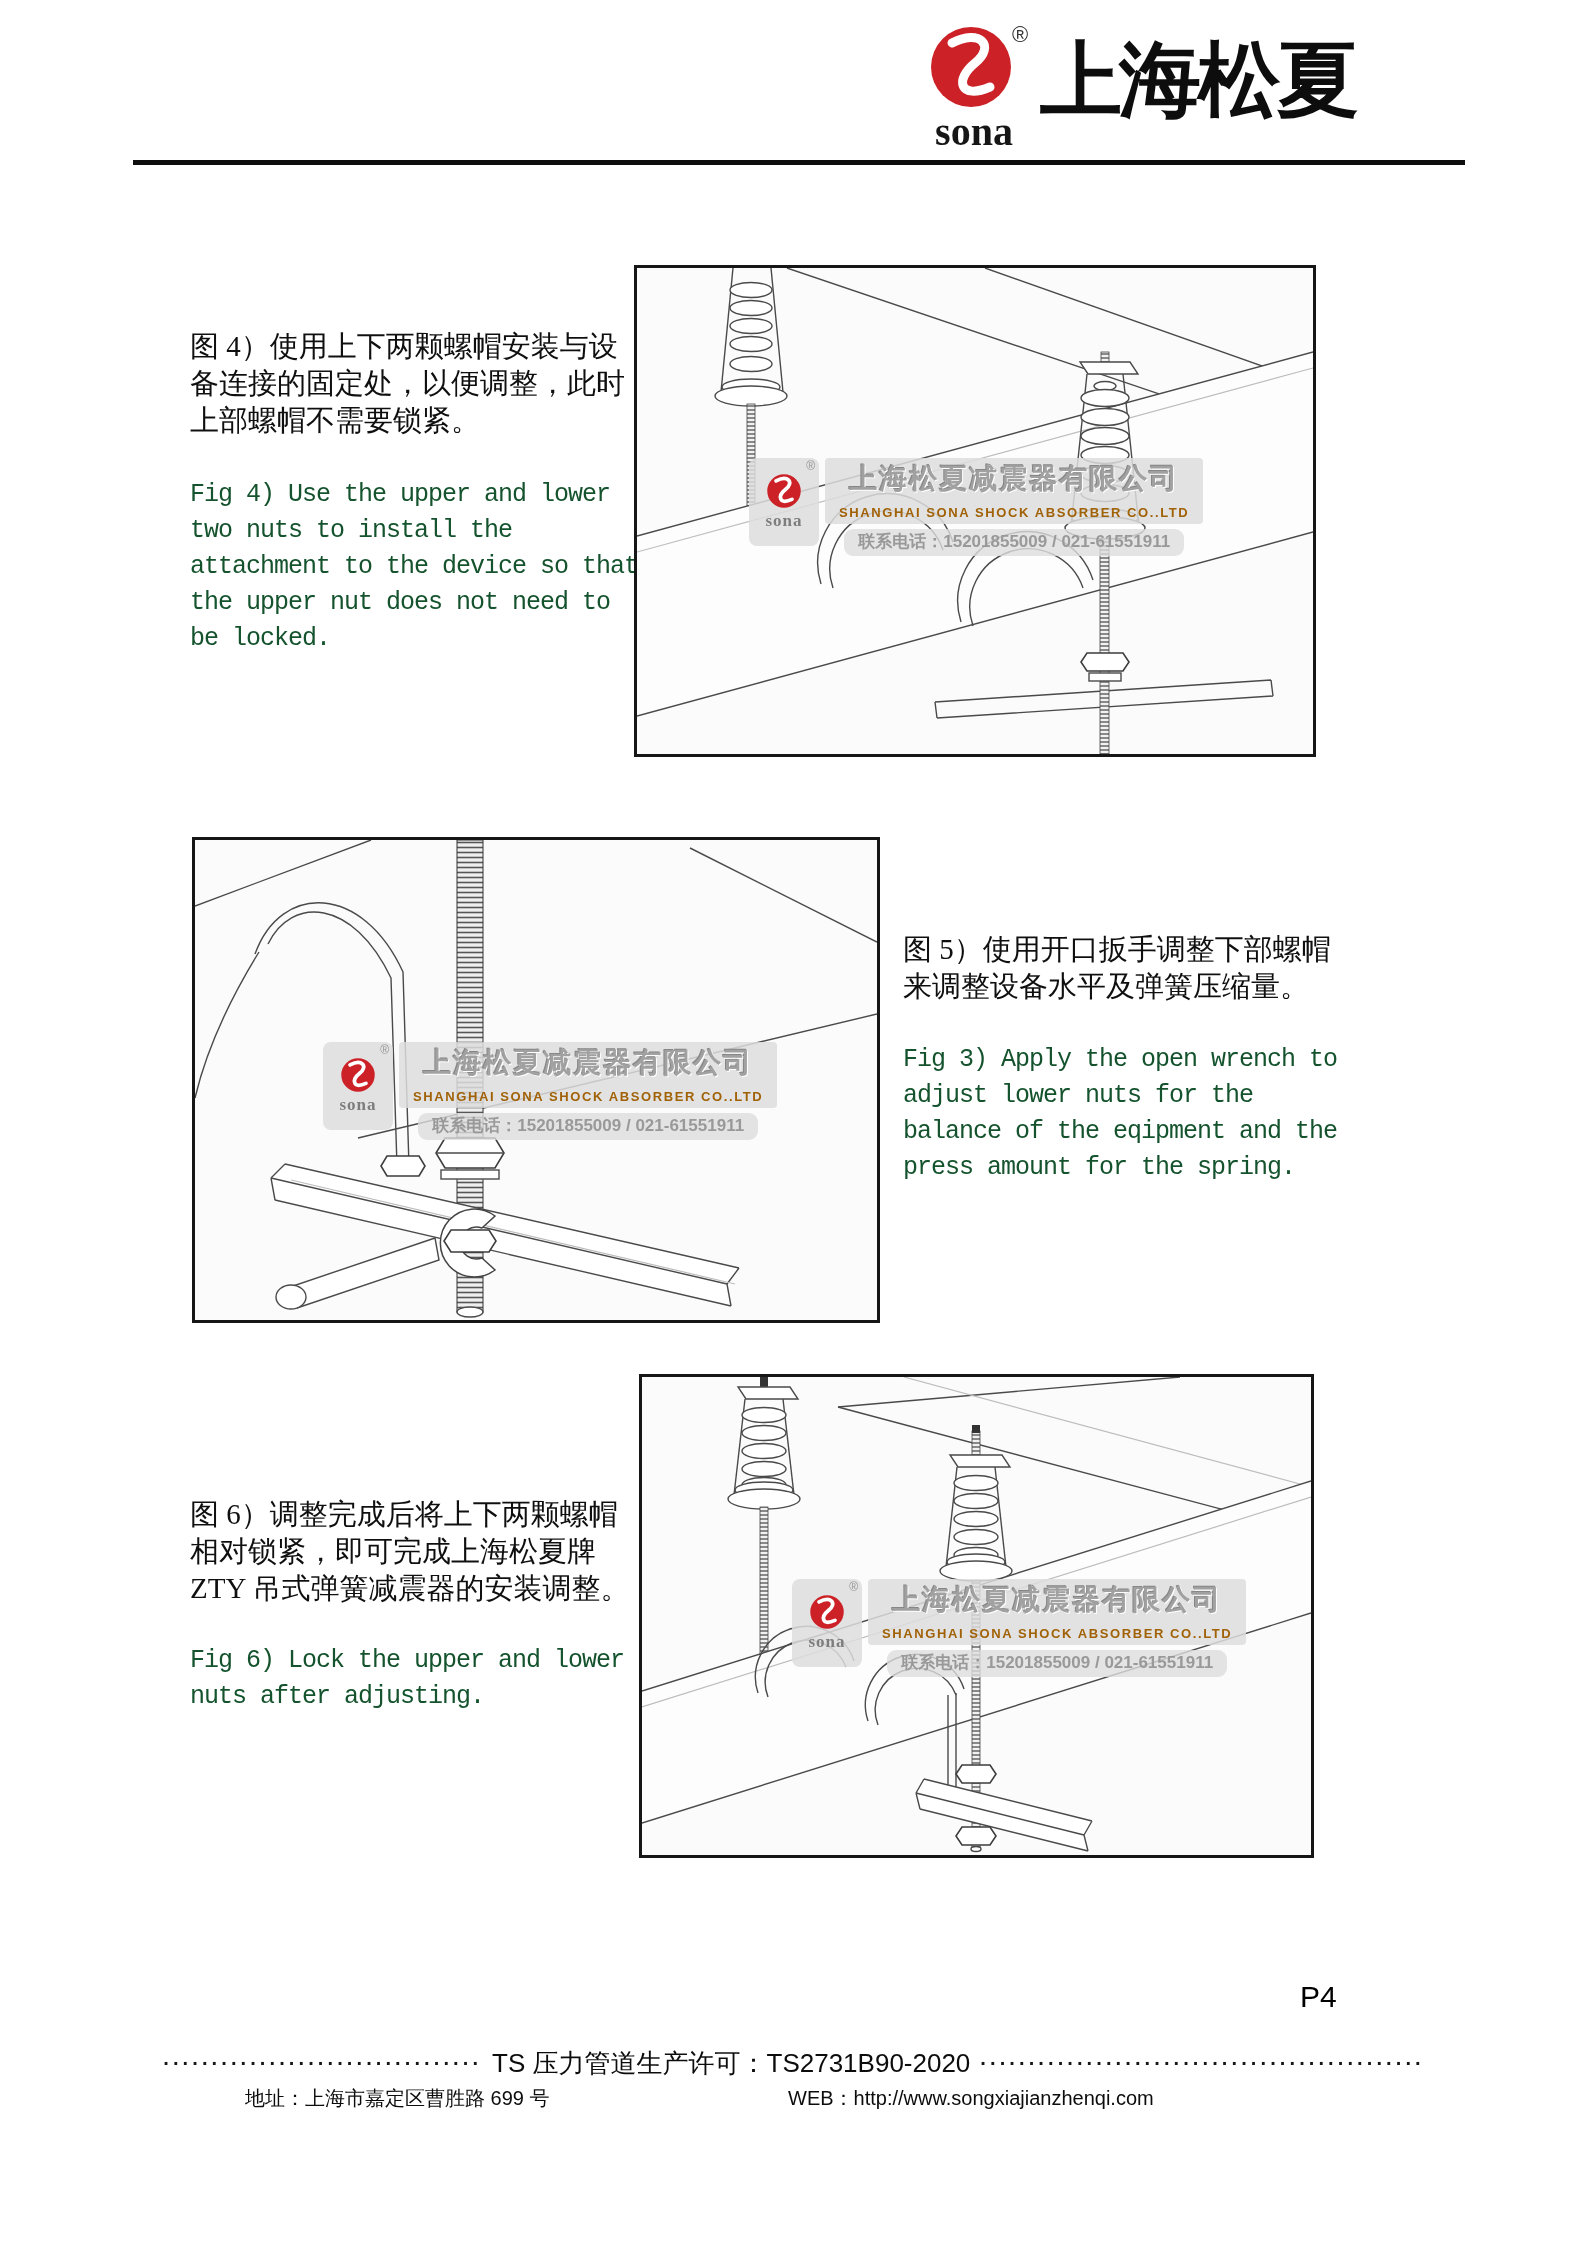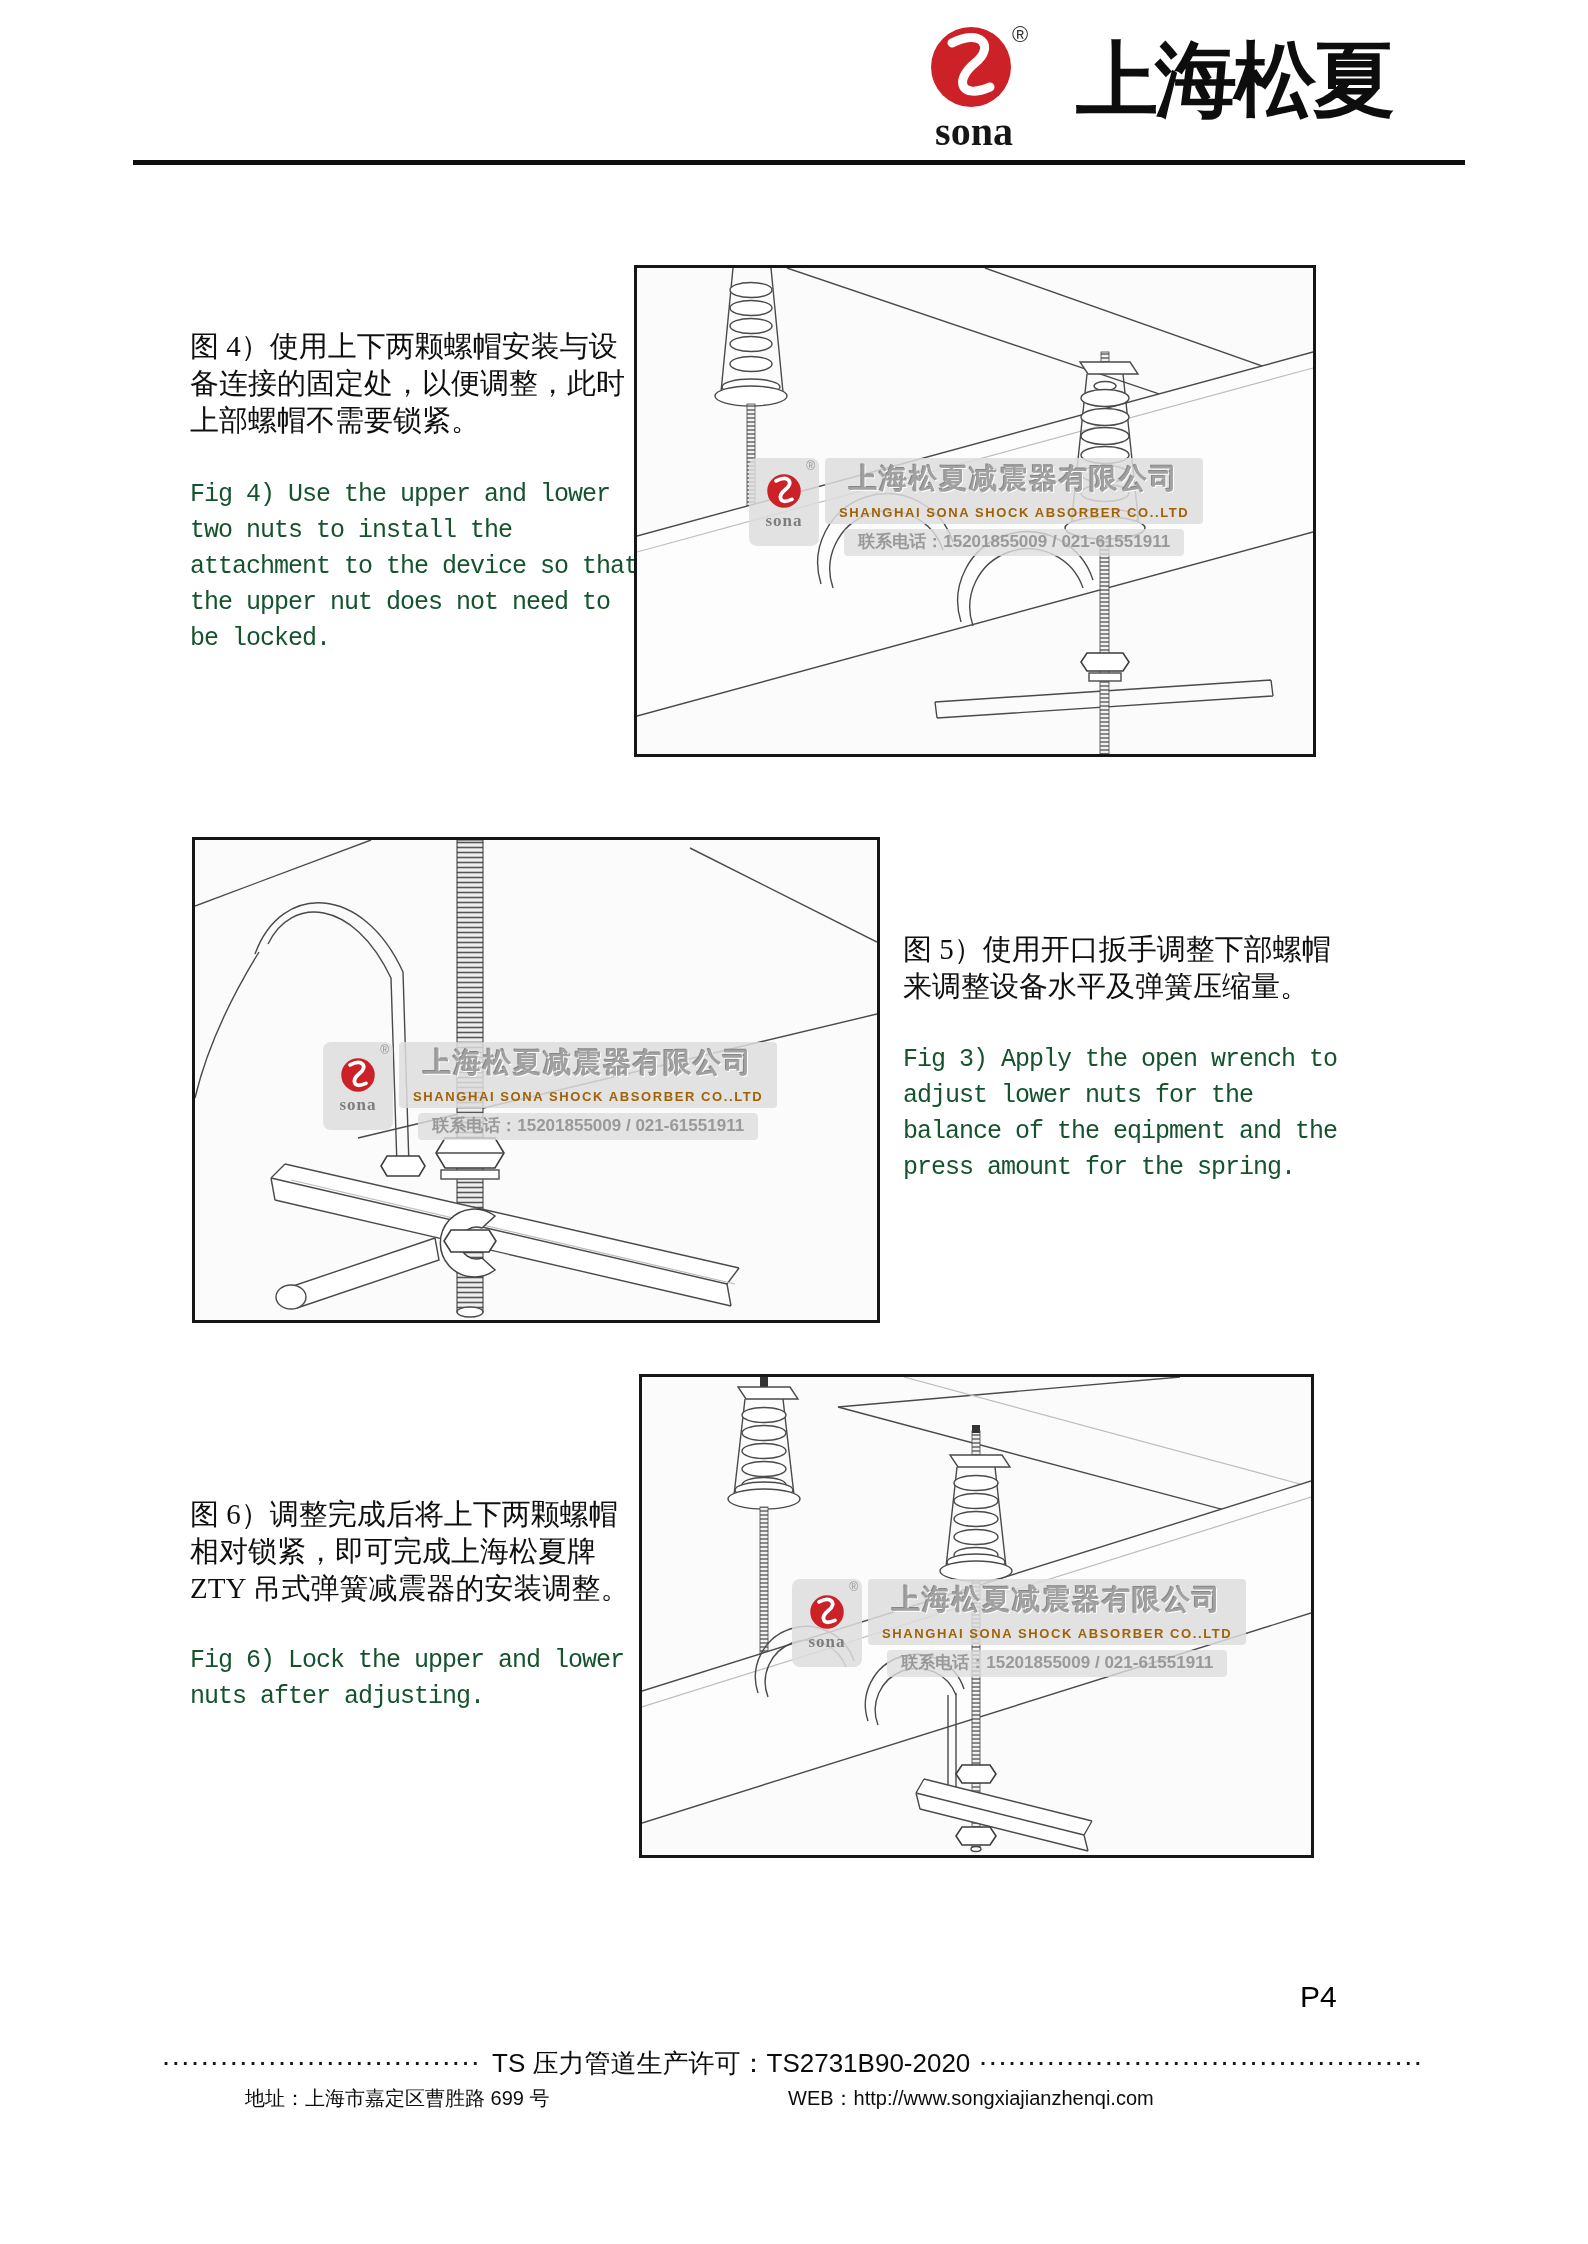--- a/index.html
+++ b/index.html
@@ -5,21 +5,21 @@
   html,body{margin:0;padding:0;background:#ffffff;}
   .page{position:relative;width:1588px;height:2244px;background:#ffffff;overflow:hidden;
         font-family:"Liberation Sans",sans-serif;color:#111;}
 
   
   .logo-wrap{position:absolute;left:928px;top:22px;width:110px;height:136px;}
   .logo-ball{position:absolute;left:0;top:2px;}
   .logo-reg{position:absolute;left:84px;top:0;font-size:22px;color:#333;}
   .logo-sona{position:absolute;left:0px;top:86px;width:92px;text-align:center;
              font-family:"Liberation Serif",serif;font-weight:bold;font-size:40px;color:#161616;}
-  .brand-cn{position:absolute;left:1076px;top:26px;font-size:82px;font-weight:bold;
+  .brand-cn{position:absolute;left:1040px;top:26px;font-size:82px;font-weight:bold;
             letter-spacing:-3px;color:#0d0d0d;font-family:"Liberation Sans",sans-serif;white-space:nowrap;}
   .header-rule{position:absolute;left:133px;top:160px;width:1332px;height:5px;background:#0e0e0e;}
 
   
   .cap{position:absolute;}
   .cap-cn div{font-size:29px;line-height:37px;color:#0f0f0f;white-space:nowrap;
               font-family:"Liberation Serif",serif;}
   .cap-en div{font-size:25px;line-height:36px;color:#14532d;letter-spacing:-1px;white-space:nowrap;
               font-family:"Liberation Mono",monospace;}
 
@@ -32,21 +32,21 @@
   .wm-logo{position:relative;width:70px;height:88px;background:rgba(221,221,221,0.85);
            border-radius:8px;display:flex;flex-direction:column;align-items:center;justify-content:center;}
   .wm-reg{position:absolute;top:1px;right:4px;font-size:12px;color:#979797;}
   .wm-sona{font-family:"Liberation Serif",serif;font-weight:bold;font-size:17px;color:#7d7d7d;
            letter-spacing:1px;margin-top:2px;}
   .wm-main{display:flex;flex-direction:column;align-items:center;justify-content:flex-end;}
   .wm-band{background:rgba(221,221,221,0.85);padding:2px 14px 4px;border-radius:4px;text-align:center;}
   .wm-cn{font-size:28px;font-weight:bold;color:#a1a1a1;letter-spacing:2px;white-space:nowrap;
          text-shadow:1px 1px 0 #ffffff,-1px -1px 0 #868686;}
   .wm-en{font-size:13px;font-weight:bold;color:#a16207;letter-spacing:1.6px;white-space:nowrap;margin-top:7px;}
-  .wm-phone{margin-top:5px;background:rgba(221,221,221,0.8);border-radius:4px;padding:1px 14px 3px;
+  .wm-phone{margin-top:5px;background:rgba(221,221,221,0.8);border-radius:9px;padding:1px 14px 3px;
             font-size:17px;font-weight:bold;color:#999999;white-space:nowrap;}
 
   
   .page-number{position:absolute;left:1300px;top:1980px;font-size:30px;color:#000;}
   .footer-line1{position:absolute;left:0;top:2046px;width:1588px;display:flex;
                 justify-content:center;align-items:center;gap:10px;}
   .footer-dots{font-size:20px;font-weight:bold;letter-spacing:3px;color:#161616;white-space:nowrap;}
   .footer-license{font-size:26px;color:#0c0c0c;white-space:nowrap;}
   .footer-address{position:absolute;left:245px;top:2085px;font-size:20px;color:#0c0c0c;white-space:nowrap;}
   .footer-web{position:absolute;left:788px;top:2085px;font-size:20px;color:#0c0c0c;white-space:nowrap;}

